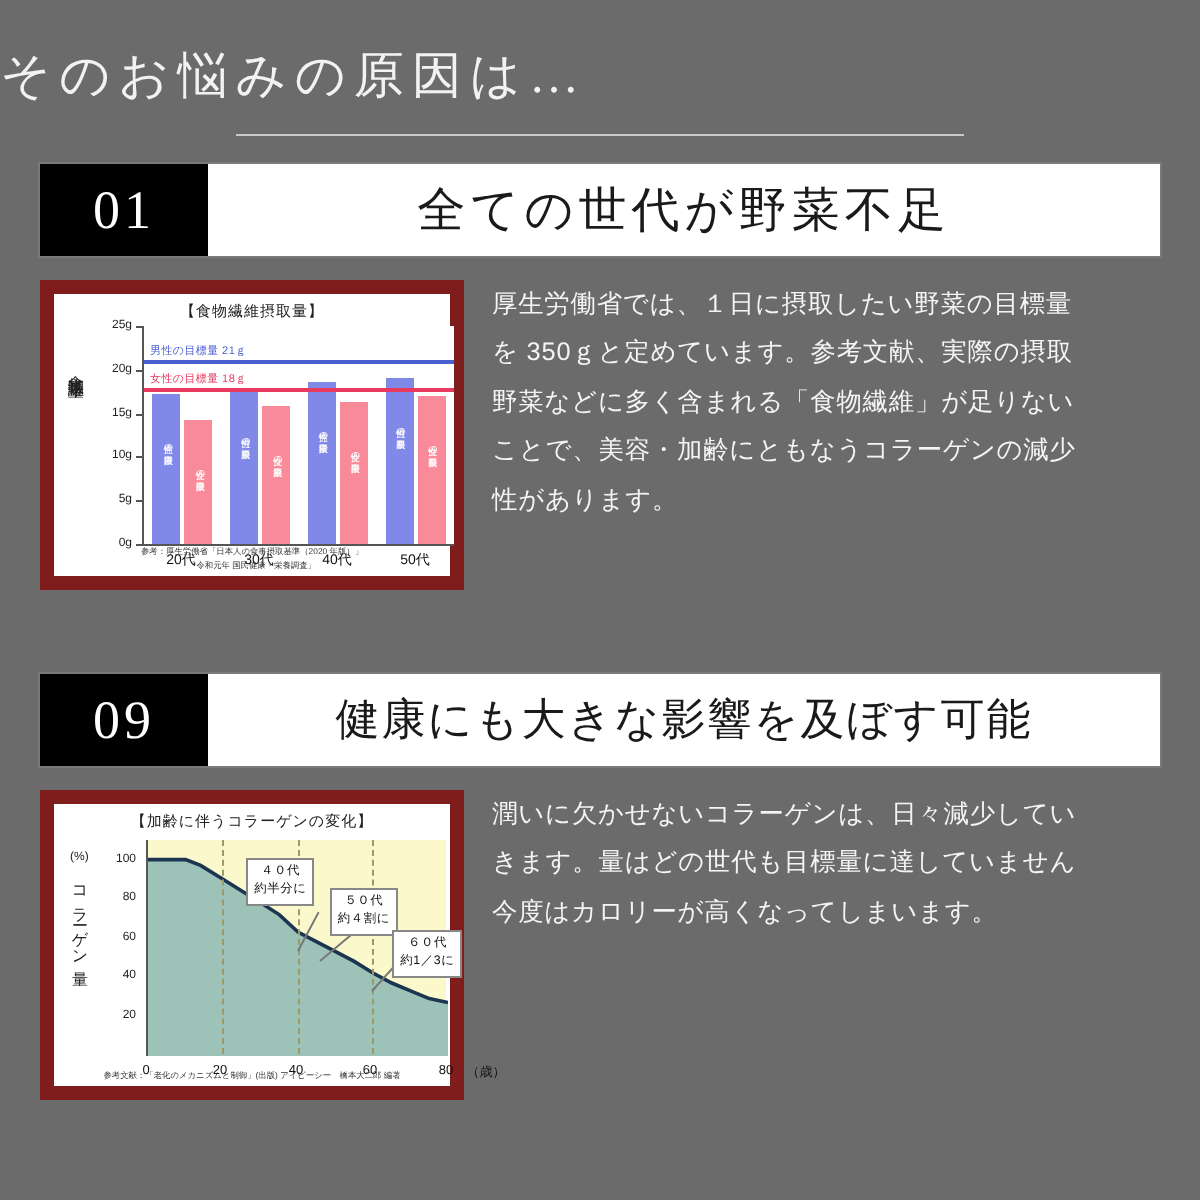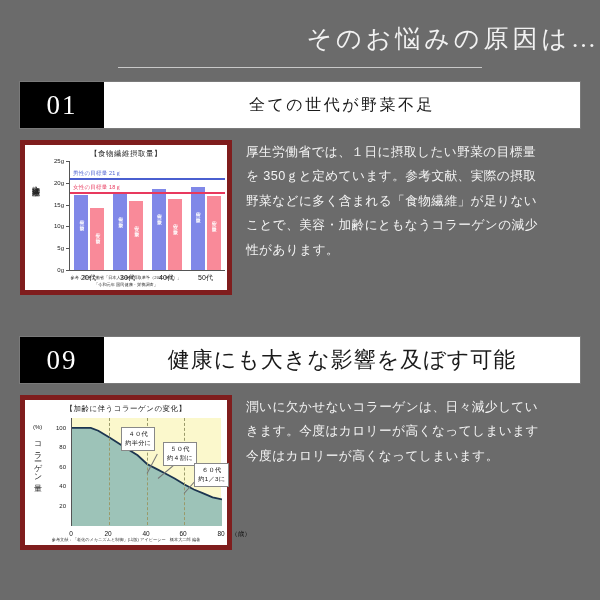--- a/index.html
+++ b/index.html
@@ -6,21 +6,21 @@
   body{
     width:600px;height:600px;overflow:hidden;
     background:#6b6b6b;
     font-family:"Liberation Sans","DejaVu Sans",sans-serif;
     color:#ffffff;
     -webkit-font-smoothing:antialiased;
   }
   .page{position:relative;width:600px;height:600px;box-sizing:border-box;}
 
   
-  .top-head{padding-top:24px;text-align:right;}
+  .top-head{padding-top:24px;text-align:left;}
   .top-title{
     font-family:"Liberation Serif","DejaVu Serif",serif;
     font-size:25px;letter-spacing:4px;color:#f2f2f2;font-weight:400;
     line-height:1.2;
   }
   .top-rule{
     width:364px;height:1px;background:#c9c9c9;margin:13px auto 0 auto;
   }
 
   
@@ -32,29 +32,29 @@
   .sec-num{
     background:#000;color:#fff;width:84px;
     display:flex;align-items:center;justify-content:center;
     font-family:"Liberation Serif","DejaVu Serif",serif;
     font-size:27px;letter-spacing:2px;
   }
   .sec-title{
     flex:1;background:#fff;color:#1a1a1a;
     display:flex;align-items:center;justify-content:center;
     font-family:"Liberation Serif","DejaVu Serif",serif;
-    font-size:16px;letter-spacing:2.5px;
+    font-size:24px;letter-spacing:2.5px;
   }
   .sec-title.tight{font-size:22px;letter-spacing:1px;}
 
   
   .sec-body{display:flex;margin:12px 20px 0 20px;align-items:flex-start;}
   .chart-wrap{
     width:212px;height:155px;background:#ffffff;flex:0 0 212px;
-    position:relative;box-sizing:border-box;border:5px solid #7f1d1d;
+    position:relative;box-sizing:border-box;border:7px solid #7f1d1d;
   }
   .sec-text{
     flex:1;margin-left:14px;
     font-size:12.7px;line-height:1.92;color:#f4f4f4;letter-spacing:.4px;
   }
   .sec-text p{margin:0;}
   .sec-text p + p{margin-top:0px;}
 
   
   .ch-title{
@@ -277,18 +277,18 @@
         <i style="left:112px;">60</i>
         <i style="left:150px;">80</i>
         <i style="left:170px;">（歳）</i>
       </div>
 
       <div class="foot-note">参考文献：「老化のメカニズムと制御」(出版) アイピーシー　橋本大二郎 編著</div>
     </div>
 
     <div class="sec-text">
       <p>潤いに欠かせないコラーゲンは、日々減少してい</p>
-      <p>きます。今度はカロリーが高くなってしまいます</p>
+      <p>きます。量はどの世代も目標量に達していません</p>
       <p>今度はカロリーが高くなってしまいます。</p>
     </div>
   </div>
 
 </div>
 
 </body></html>

